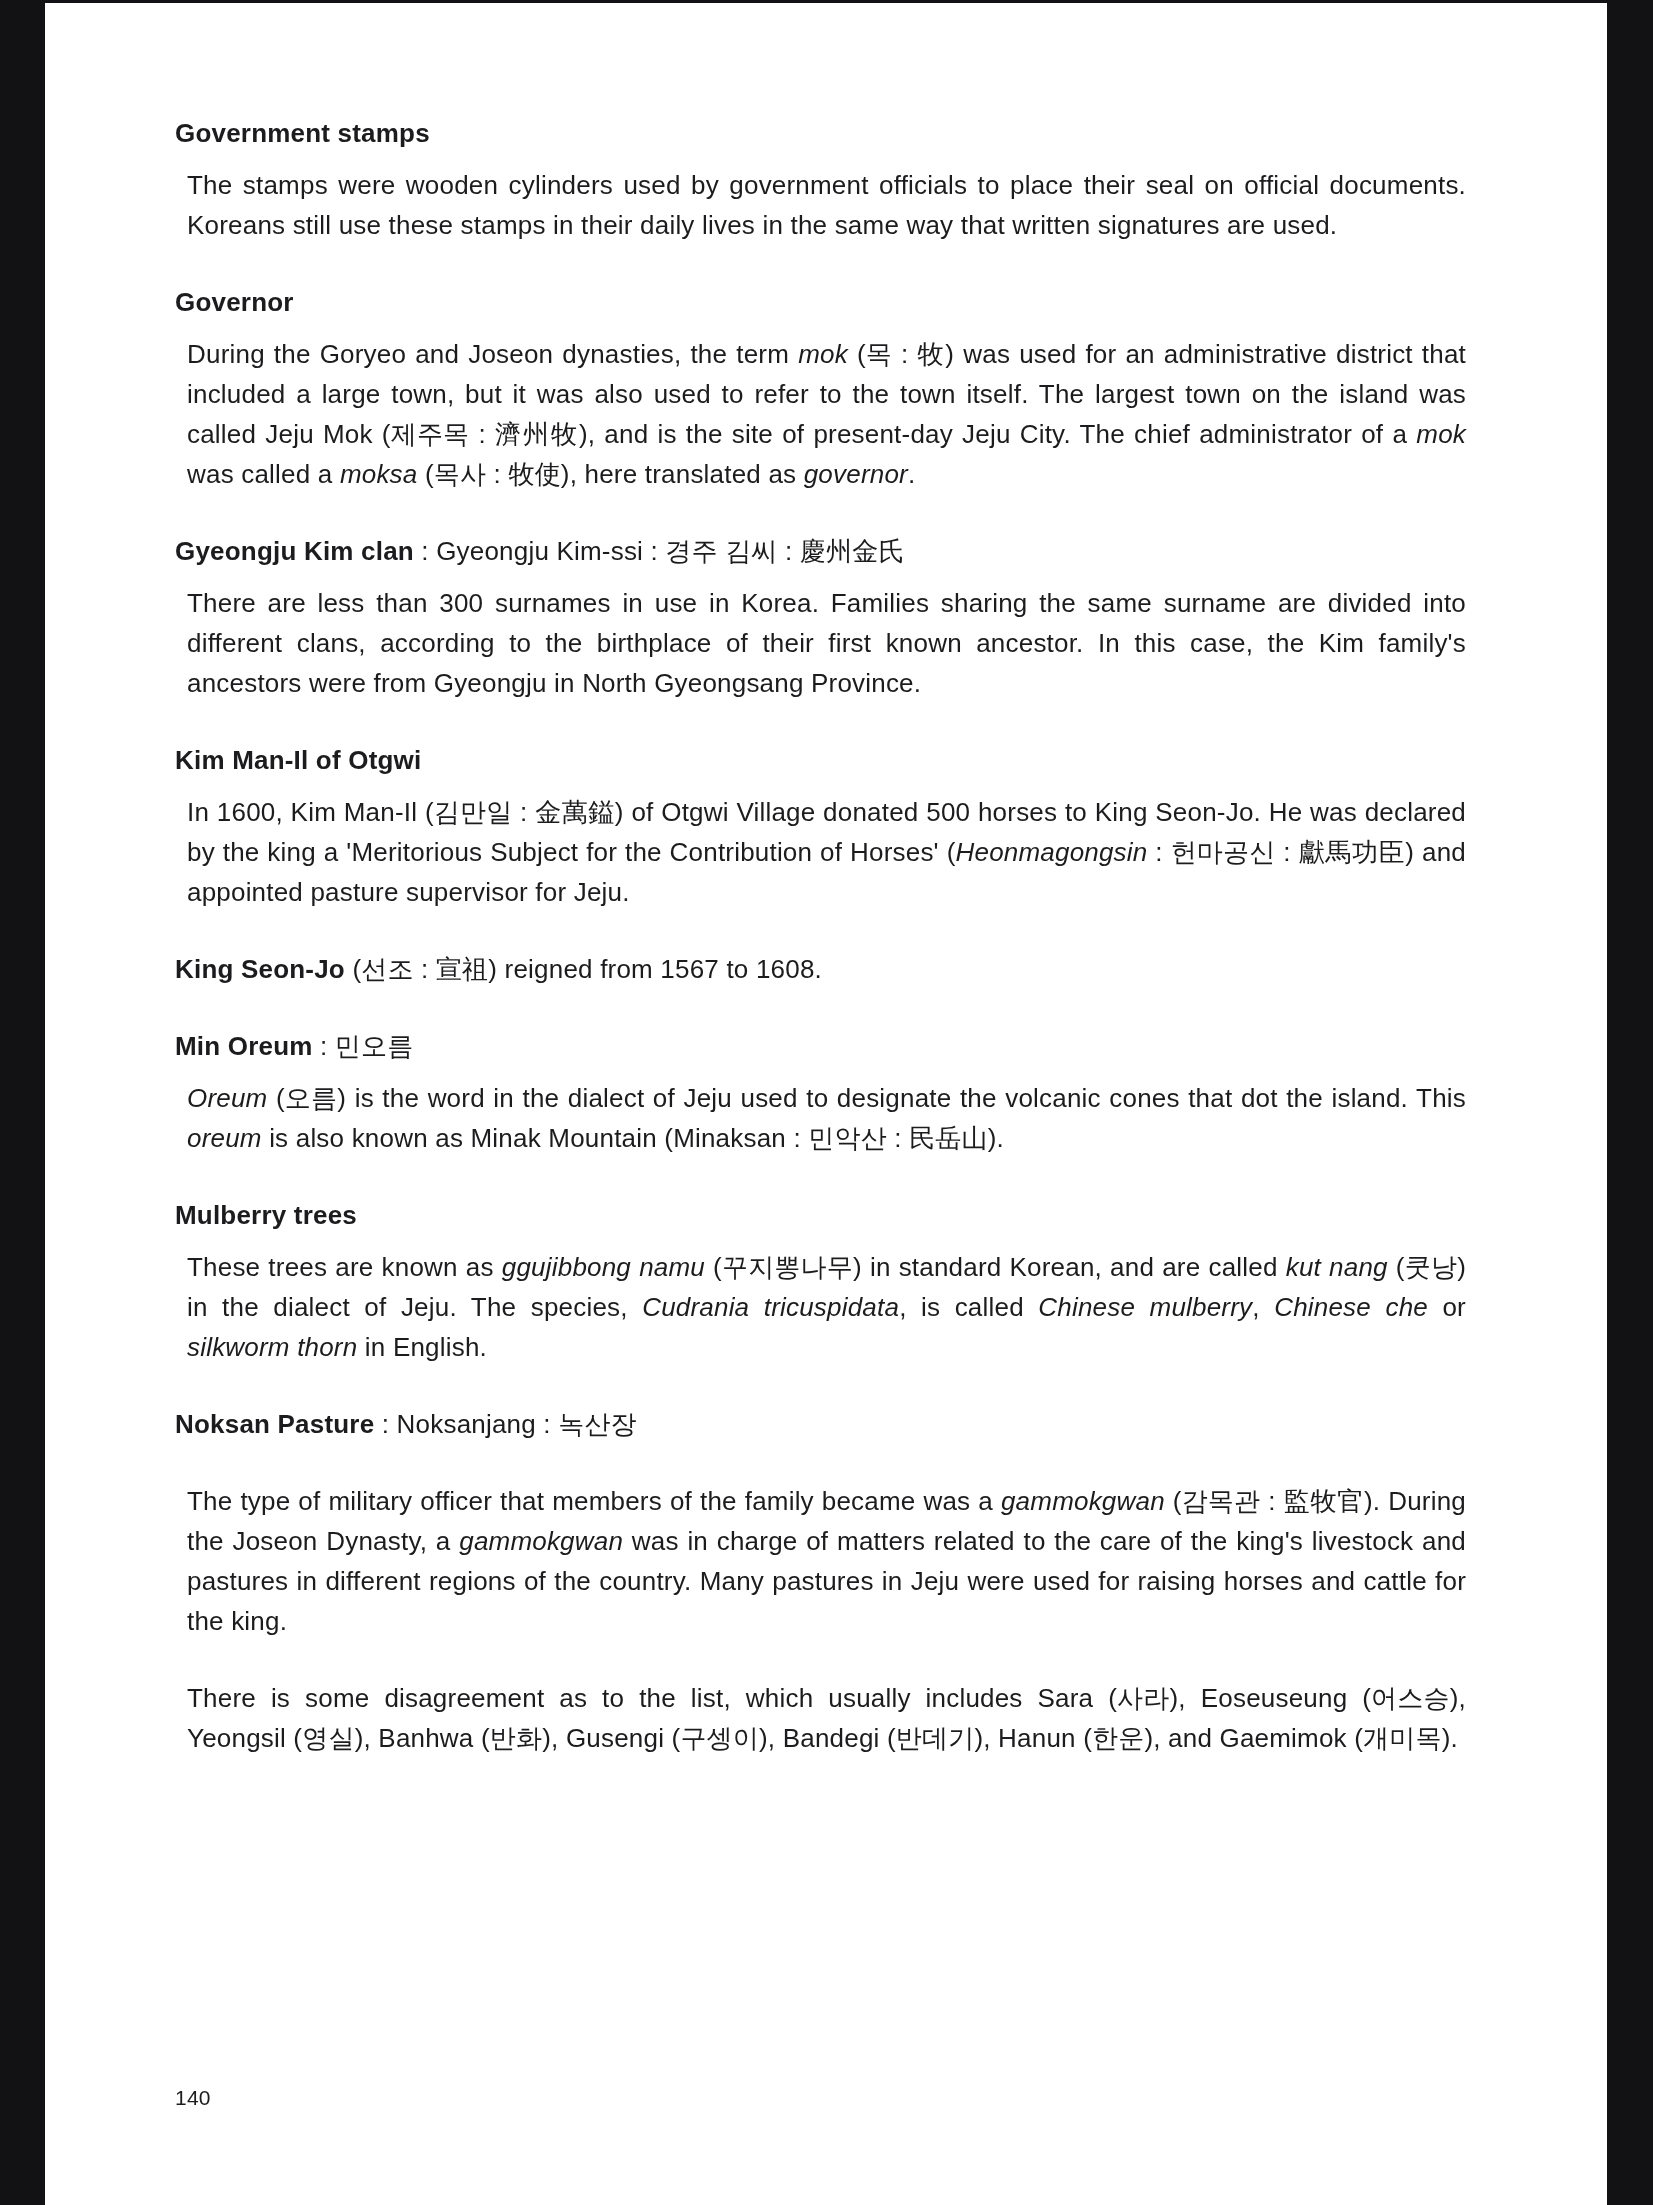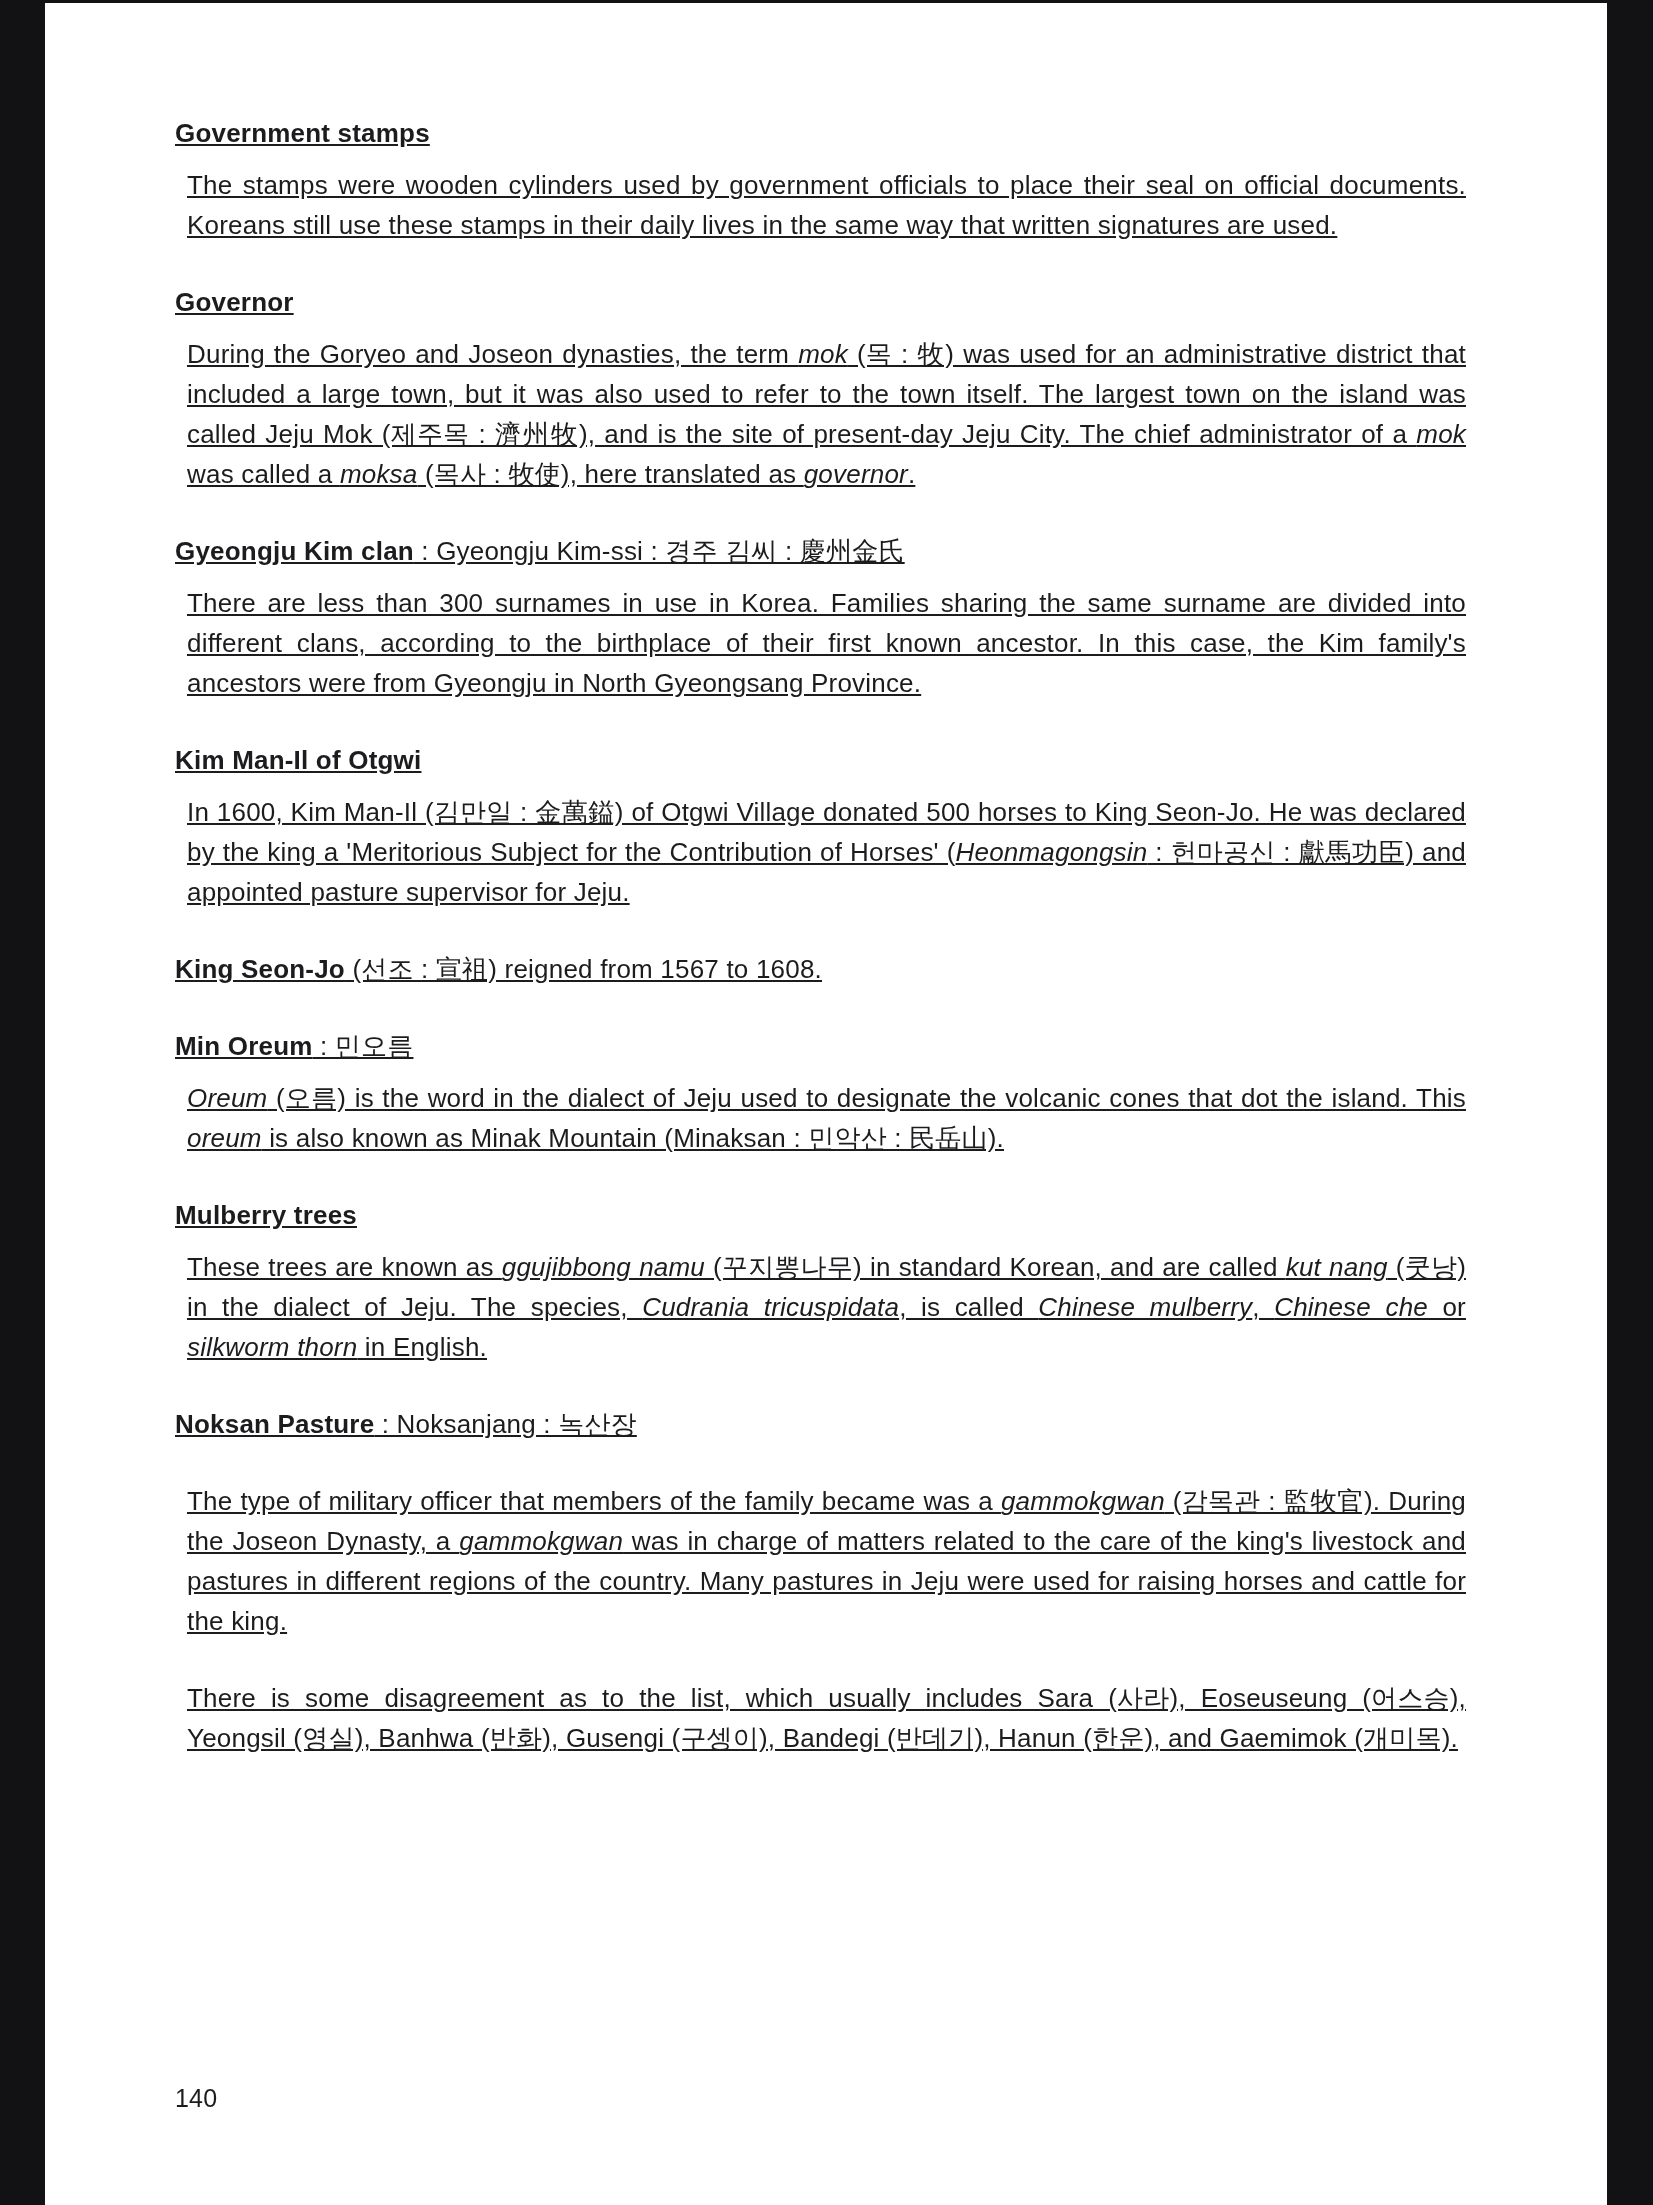--- a/index.html
+++ b/index.html
@@ -28,39 +28,39 @@
   .content {
     position: absolute;
     left: 130px;
     right: 129px;
     top: 110px;
     color: #1c1c1e;
     font-size: 26px;
     line-height: 40px;
     letter-spacing: 0.2px;
   }
-  section.entry { margin: 0 0 37px 0; text-decoration: underline; }
+  section.entry { margin: 0 0 37px 0; }
   .heading {
     margin: 0;
     text-align: left;
     white-space: normal;
   }
   .para {
     margin: 12px;
     text-align: justify;
   }
   .b { font-weight: 700; font-style: normal; }
   .r { font-weight: 400; font-style: normal; }
   .i { font-weight: 400; font-style: italic; }
   .page-number {
     position: absolute;
     left: 130px;
     top: 2079px;
     color: #1c1c1e;
-    font-size: 25px;
+    font-size: 21px;
     line-height: 32px;
     letter-spacing: 0.2px;
   }
 </style>
 </head>
 <body>
 
 <div class="frame" style="background: rgb(18, 18, 20);">
   <div class="paper" style="background: rgb(255, 255, 255); color: rgb(28, 28, 30);">
     <div class="content">

